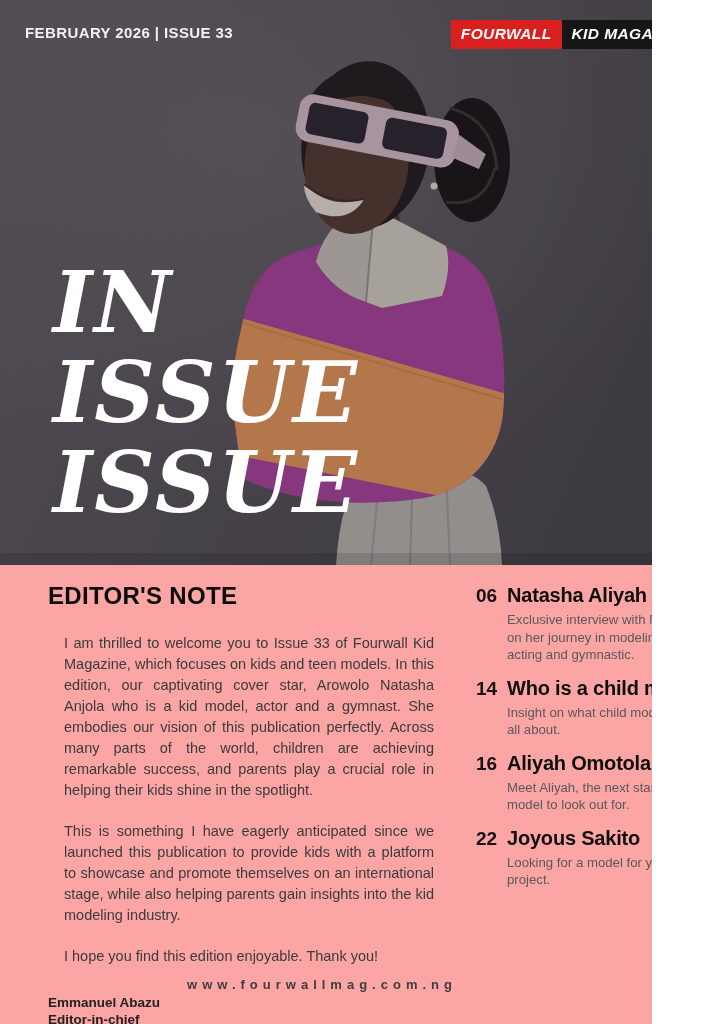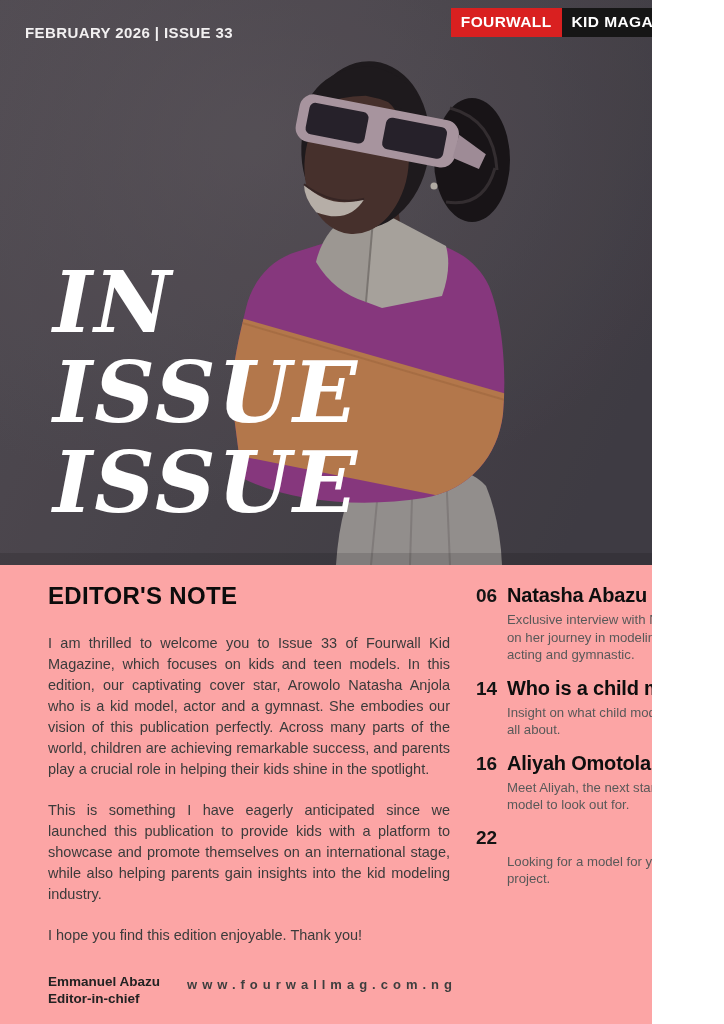--- a/index.html
+++ b/index.html
@@ -7,41 +7,41 @@
     position:relative;width:652px;height:1024px;background:#fca5a5;
     font-family:"Liberation Sans",sans-serif;overflow:hidden;
   }
   
   .hero{position:relative;width:724px;height:565px;overflow:hidden;background:#4e4a50;}
   .hero svg{position:absolute;top:0;left:0;display:block;}
   .masthead-issue{
     position:absolute;top:24px;left:25px;color:#f2f0f1;font-size:15px;
     font-weight:bold;letter-spacing:.4px;z-index:3;
   }
-  .brand{position:absolute;top:8px;right:24px;display:flex;z-index:3;}
+  .brand{position:absolute;top:20px;right:24px;display:flex;z-index:3;font-style:italic;}
   .brand span{
     display:block;color:#ffffff;font-size:15.5px;font-weight:bold;
     letter-spacing:.4px;padding:6px 10px 7px;line-height:1;
   }
   .brand-red{background:#d92020;}
   .brand-black{background:#161616;}
   .hero-title{
     position:absolute;left:53px;top:258px;z-index:3;color:#ffffff;
     font-family:"DejaVu Serif",serif;font-style:italic;font-weight:bold;
     font-size:84px;line-height:90px;letter-spacing:2px;
   }
   
   .content{display:flex;padding:17px 24px 0 48px;}
   .col-left{width:402px;flex:0 0 402px;}
   .col-right{width:224px;flex:0 0 224px;margin-left:26px;padding-top:2px;}
   .editor-heading{
     margin:0;font-size:24px;font-weight:900;color:#0c0c0c;letter-spacing:.3px;
   }
   .editor-body p{
-    margin:0;margin-top:20px;font-size:14.5px;line-height:21px;color:#3b3b3b;
+    margin:16px;margin-top:20px;font-size:14.5px;line-height:21px;color:#3b3b3b;
     text-align:justify;
   }
   .editor-body p.first{margin-top:23px;}
   .editor-body p.closing{text-align:left;}
   .signature{margin-top:27px;font-size:13.5px;line-height:17px;font-weight:bold;color:#222222;}
   
   .toc-entry{margin-bottom:13px;}
   .toc-head{display:flex;align-items:flex-end;}
   .toc-num{
     flex:0 0 31px;font-size:19px;font-weight:bold;color:#141414;letter-spacing:0;
@@ -170,21 +170,21 @@
         <div>Emmanuel Abazu</div>
         <div>Editor-in-chief</div>
       </div>
     </div>
 
     <div class="col-right">
 
         <div class="toc-entry">
           <div class="toc-head">
             <span class="toc-num">06</span>
-            <span class="toc-title">Natasha Abazu</span>
+            <span class="toc-title">Natasha Aliyah</span>
           </div>
           <div class="toc-desc">Exclusive interview with Natasha on her journey in modeling, acting and gymnastic.</div>
         </div>
 
         <div class="toc-entry">
           <div class="toc-head">
             <span class="toc-num">14</span>
             <span class="toc-title">Who is a child models?</span>
           </div>
           <div class="toc-desc">Insight on what child modeling is all about.</div>
@@ -194,20 +194,21 @@
           <div class="toc-head">
             <span class="toc-num">16</span>
             <span class="toc-title">Aliyah Omotola</span>
           </div>
           <div class="toc-desc">Meet Aliyah, the next star kid model to look out for.</div>
         </div>
 
         <div class="toc-entry">
           <div class="toc-head">
             <span class="toc-num">22</span>
+            <span class="toc-title">Joyous Sakito</span>
           </div>
           <div class="toc-desc">Looking for a model for your next project.</div>
         </div>
       </div>
   </div>
 
   <div class="site-footer">www.fourwallmag.com.ng</div>
 
 </div>
 

